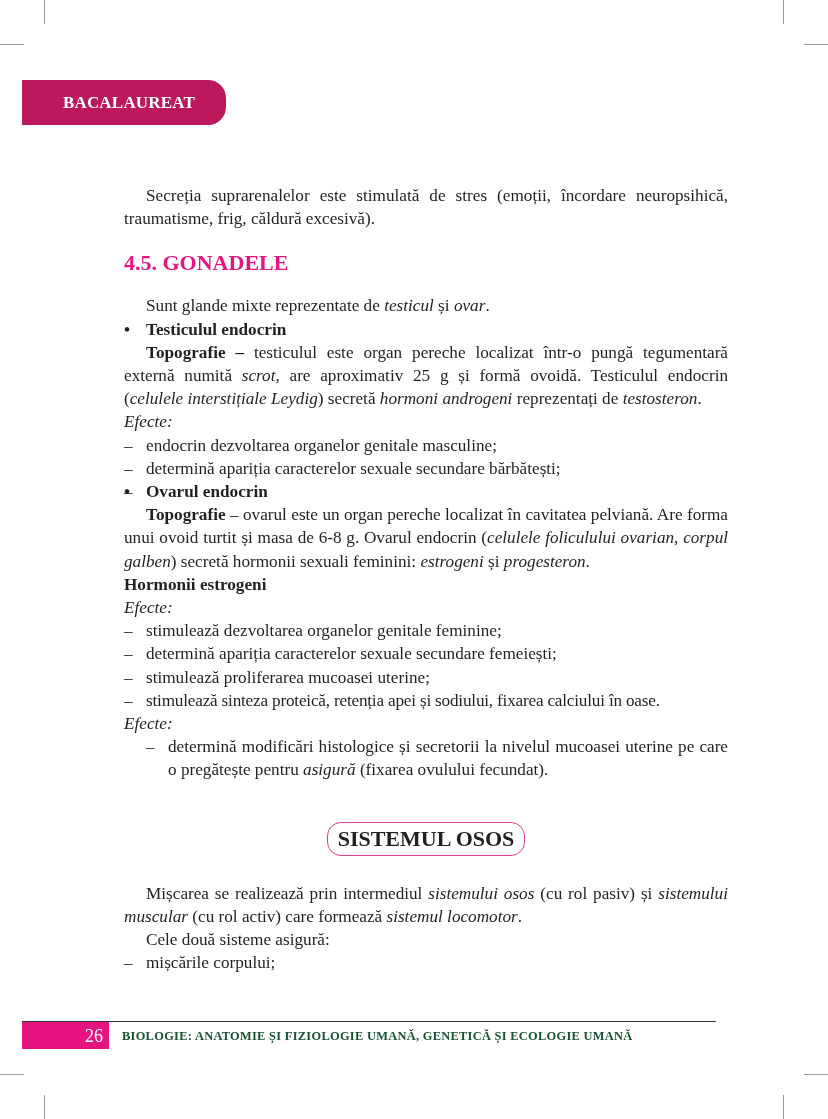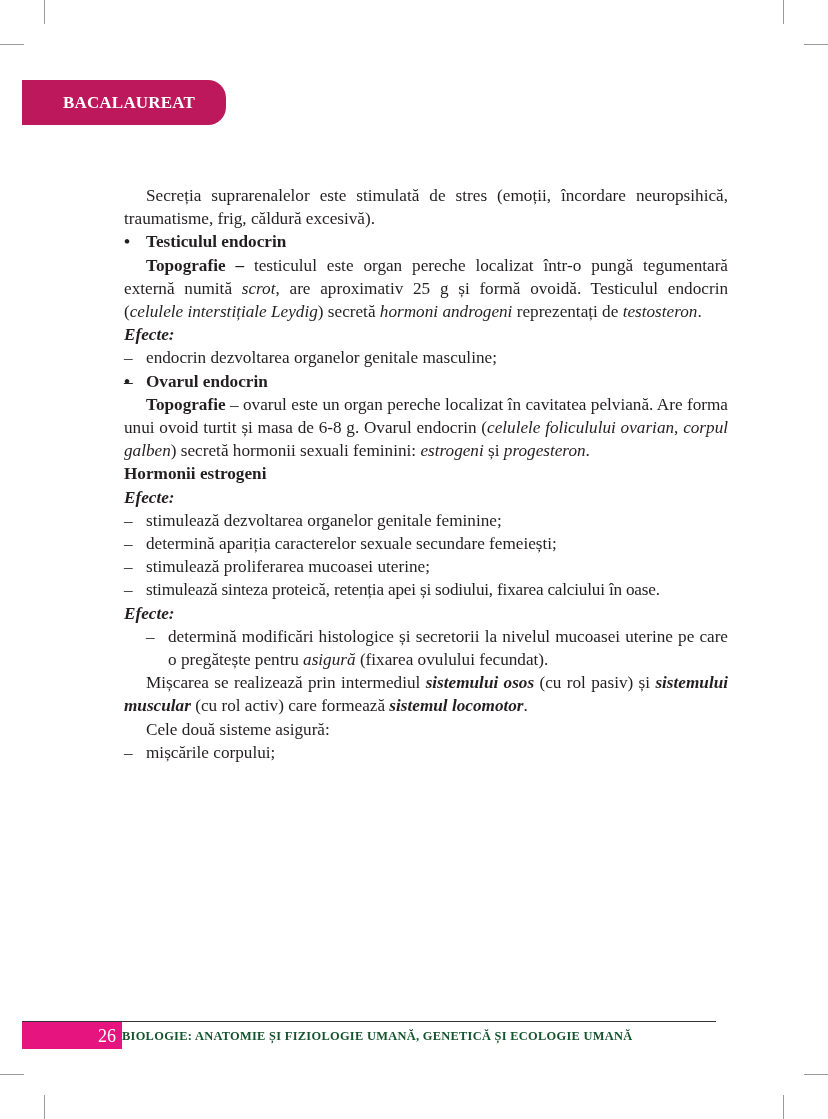--- a/index.html
+++ b/index.html
@@ -21,36 +21,36 @@
       font-size: 17.2px; line-height: 23.2px; margin-top: 44px;
     }
     p { margin: 0; text-align: justify; }
     .indent { text-indent: 22px; }
     .h2 {
       color: #e6147f; font-weight: bold; font-size: 22px;
       margin: 20px 0 18px 0; line-height: 26px;
     }
     .b { font-weight: bold; }
     .i { font-style: italic; }
-    .bi { font-weight: bold; font-style: italic; }
+    .bi { font-weight: normal; font-style: italic; }
     .li { position: relative; padding-left: 22px; text-align: justify; }
     .li .mk { position: absolute; left: 0; top: 0; }
     .li2 { position: relative; padding-left: 44px; text-align: justify; }
     .li2 .mk { position: absolute; left: 22px; top: 0; }
     .box-wrap { text-align: center; margin: 40px 0 26px 0; }
     .box {
       display: inline-block; border: 1.5px solid #d9408a; border-radius: 14px;
       padding: 2px 10px; font-weight: bold; font-size: 22px; line-height: 28px;
     }
     .footer {
       position: absolute; left: 22px; top: 1021px; width: 694px; height: 27px;
       border-top: 1.5px solid #333;
     }
     .pagenum {
-      position: absolute; left: 0; top: 0; width: 100px; height: 27px;
+      position: absolute; left: 0; top: 0; width: 87px; height: 27px;
       background: #e6147f; color: #fff; font-size: 18px; text-align: right;
       padding-right: 6px; box-sizing: border-box; line-height: 28px;
     }
     .foot-title {
       position: absolute; left: 100px; top: 0; font-size: 12.4px; font-weight: bold;
       color: #14532d; line-height: 28px; letter-spacing: 0.3px; white-space: nowrap;
     }
   </style>
 </head>
 <body>
@@ -62,46 +62,51 @@
 <div class="crop" style="left:0;top:1074px;width:24px;height:1px;"></div>
 <div class="crop" style="left:44px;top:1095px;width:1px;height:24px;"></div>
 <div class="crop" style="left:804px;top:1074px;width:24px;height:1px;"></div>
 <div class="crop" style="left:783px;top:1095px;width:1px;height:24px;"></div>
 
 <div class="badge">BACALAUREAT</div>
 
 <div class="content">
   <p class="indent">Secreția suprarenalelor este stimulată de stres (emoții, încordare neuropsihi­că, traumatisme, frig, căldură excesivă).</p>
 
+  <div class="h2">4.5. GONADELE</div>
 
+  <p class="indent"><span>Sunt glande mixte reprezentate de </span><span class="i">testicul</span><span> și </span><span class="i">ovar</span><span>.</span></p>
 
   <div class="li b"><span class="mk">•</span><span>Testiculul endocrin</span></div>
 
   <p class="indent"><span class="b">Topografie –</span><span> testiculul este organ pereche localizat într-o pungă tegumentară externă numită </span><span class="i">scrot</span><span>, are aproximativ 25 g și formă ovoidă. Testiculul endocrin (</span><span class="i">celulele interstițiale Leydig</span><span>) secretă </span><span class="i">hormoni androgeni</span><span> reprezentați de </span><span class="i">testosteron</span><span>.</span></p>
 
 
   <div class="bi">Efecte:</div>
   <div class="li"><span class="mk">–</span><span>endocrin dezvoltarea organelor genitale masculine;</span></div>
-  <div class="li"><span class="mk">–</span></div>
+  <div class="li"><span class="mk">–</span><span>determină apariția caracterelor sexuale secundare bărbătești;</span></div>
   <div class="li"><span class="mk">–</span></div>
 
   <div class="li b"><span class="mk">•</span><span>Ovarul endocrin</span></div>
 
   <p class="indent"><span class="b">Topografie</span><span> – ovarul este un organ pereche localizat în cavitatea pelviană. Are forma unui ovoid turtit și masa de 6-8 g. Ovarul endocrin (</span><span class="i">celulele foliculului ovarian</span><span>, </span><span class="i">corpul galben</span><span>) secretă hormonii sexuali feminini: </span><span class="i">estrogeni</span><span> și </span><span class="i">progesteron</span><span>.</span></p>
 
   <div class="b">Hormonii estrogeni</div>
   <div class="bi">Efecte:</div>
   <div class="li"><span class="mk">–</span><span>stimulează dezvoltarea organelor genitale feminine;</span></div>
   <div class="li"><span class="mk">–</span><span>determină apariția caracterelor sexuale secundare femeiești;</span></div>
   <div class="li"><span class="mk">–</span><span>stimulează proliferarea mucoasei uterine;</span></div>
   <div class="li" style="letter-spacing:-0.2px;"><span class="mk">–</span><span>stimulează sinteza proteică, retenția apei și sodiului, fixarea calciului în oase.</span></div>
 
   <div class="bi">Efecte:</div>
   <div class="li2"><span class="mk">–</span><span>determină modificări histologice și secretorii la nivelul mucoasei uterine pe care o pregătește pentru </span><span class="i">asigură</span><span> (fixarea ovulului fecundat).</span></div>
 
+  <div class="box-wrap">
+    <span class="box">SISTEMUL OSOS</span>
+  </div>
 
   <p class="indent"><span>Mișcarea se realizează prin intermediul </span><span class="bi">sistemului osos</span><span> (cu rol pasiv) și </span><span class="bi">sistemului muscular</span><span> (cu rol activ) care formează </span><span class="bi">sistemul locomotor</span><span>.</span></p>
   <p class="indent">Cele două sisteme asigură:</p>
   <div class="li"><span class="mk">–</span><span>mișcările corpului;</span></div>
 </div>
 
 <div class="footer">
   <div class="pagenum">26</div>
   <div class="foot-title">BIOLOGIE:  ANATOMIE ȘI FIZIOLOGIE UMANĂ, GENETICĂ ȘI ECOLOGIE UMANĂ</div>
 </div>

